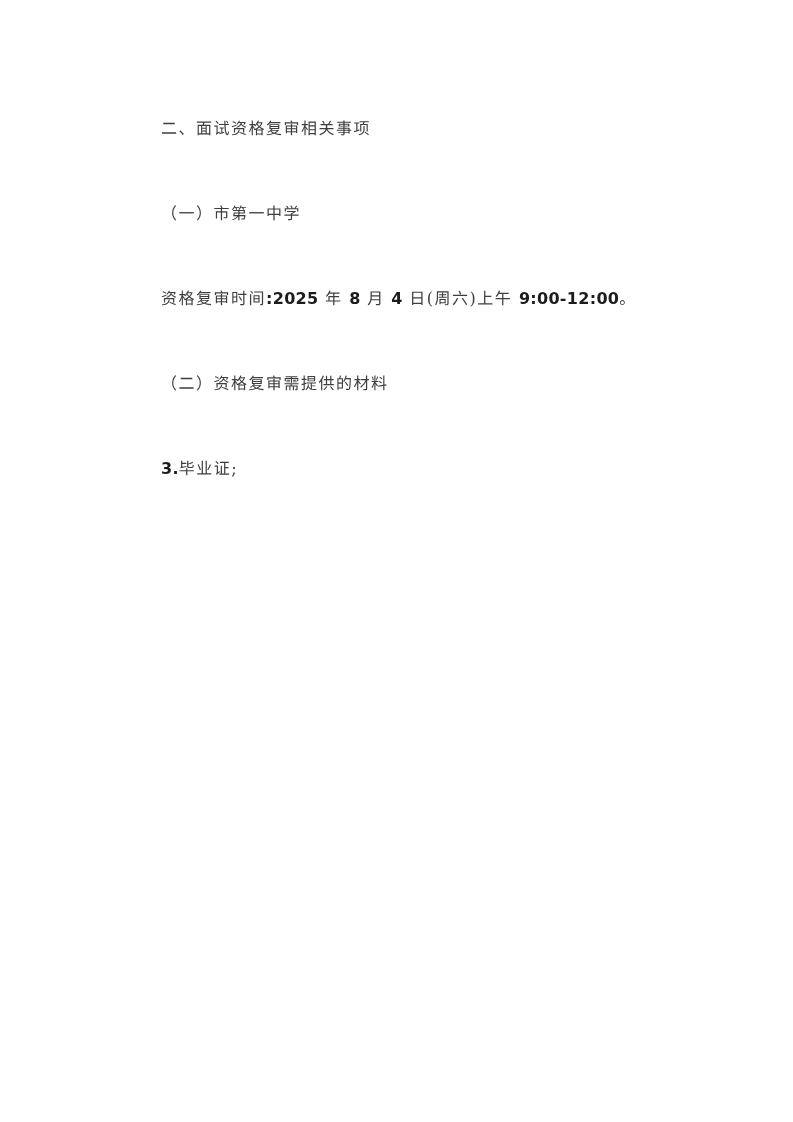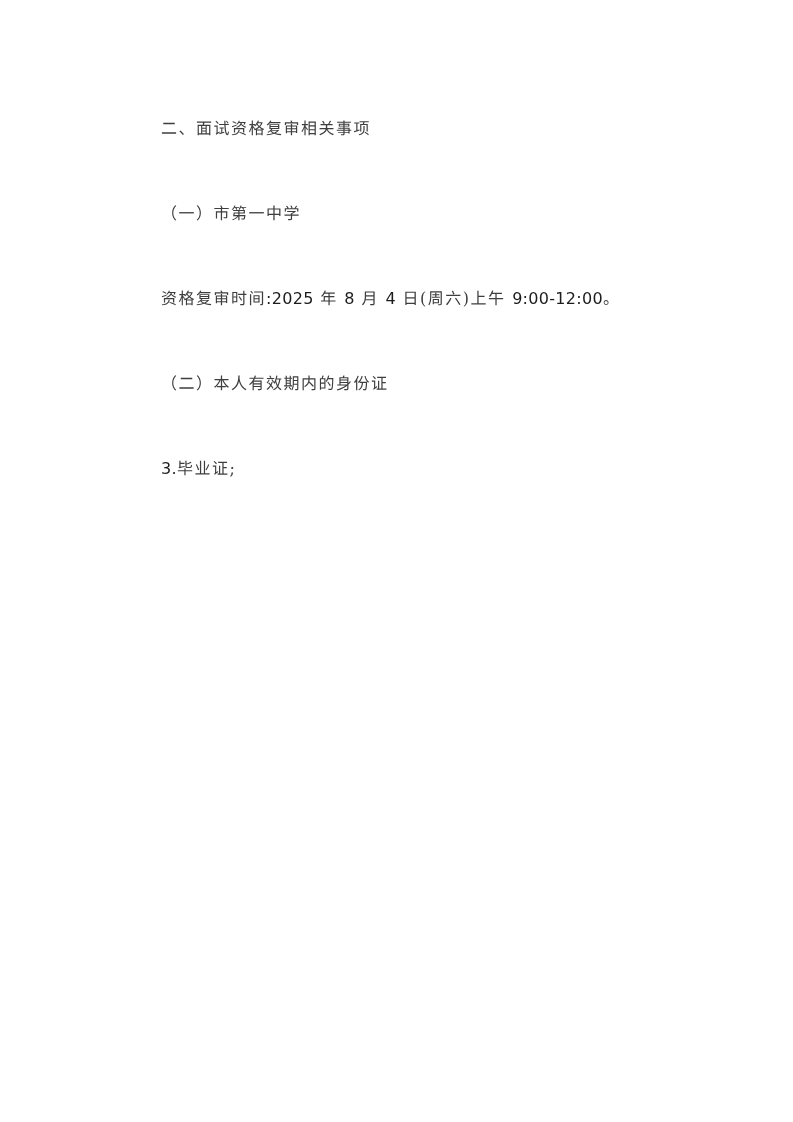--- a/index.html
+++ b/index.html
@@ -31,27 +31,27 @@
     text-justify: inter-character;
   }
   .para:last-child {
     margin-bottom: 0;
   }
   .seg {
     
   }
   .seg-latin {
     font-family: "DejaVu Sans", "Liberation Sans", sans-serif;
-    font-weight: 400;
+    font-weight: 700;
     color: #1c1c1c;
     letter-spacing: 0.3px;
   }
 </style>
 </head>
 <body>
 
 <div class="page">
   <p class="para"><span class="seg">二、面试资格复审相关事项</span></p>
   <p class="para"><span class="seg">（一）市第一中学</span></p>
   <p class="para"><span class="seg">资格复审时间</span><span class="seg seg-latin">:2025</span><span class="seg"> 年 </span><span class="seg seg-latin">8</span><span class="seg"> 月 </span><span class="seg seg-latin">4</span><span class="seg"> 日(周六)上午 </span><span class="seg seg-latin">9:00-12:00</span><span class="seg">。</span></p>
-  <p class="para"><span class="seg">（二）本人有效期内的身份证</span></p>
+  <p class="para"><span class="seg">（二）资格复审需提供的材料</span></p>
   <p class="para"><span class="seg seg-latin">3.</span><span class="seg">毕业证;</span></p>
 </div>
 
 </body></html>

